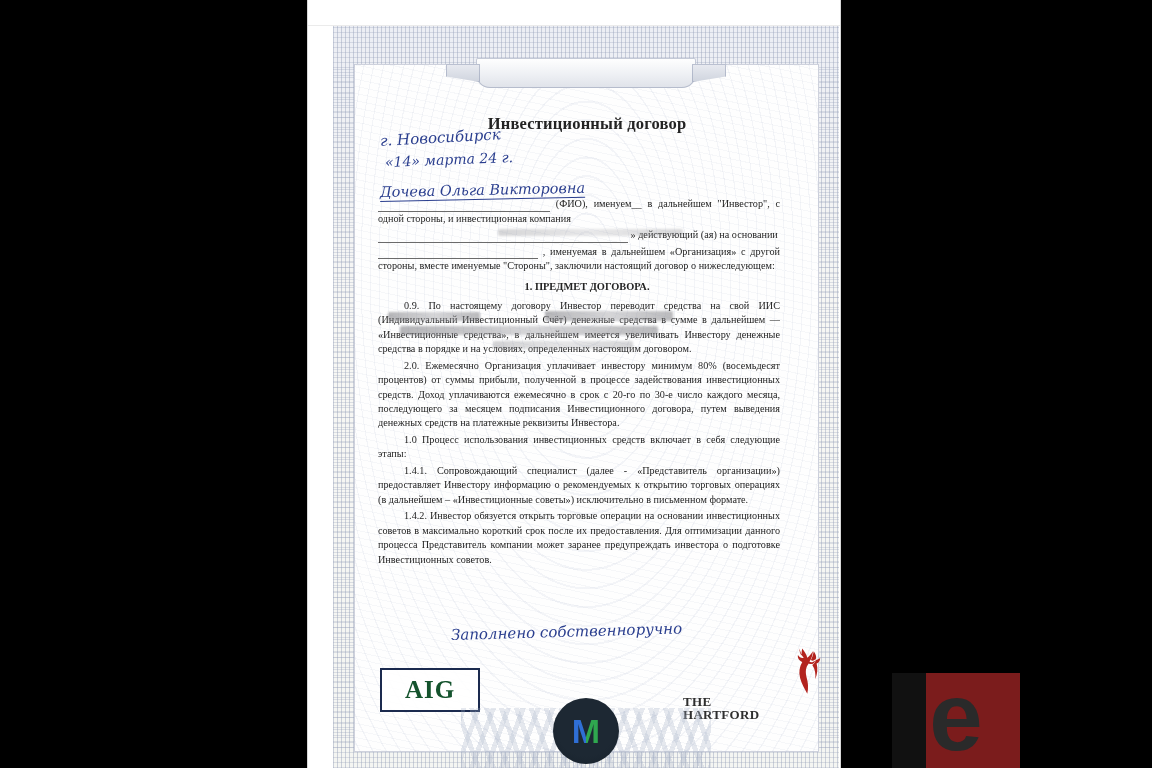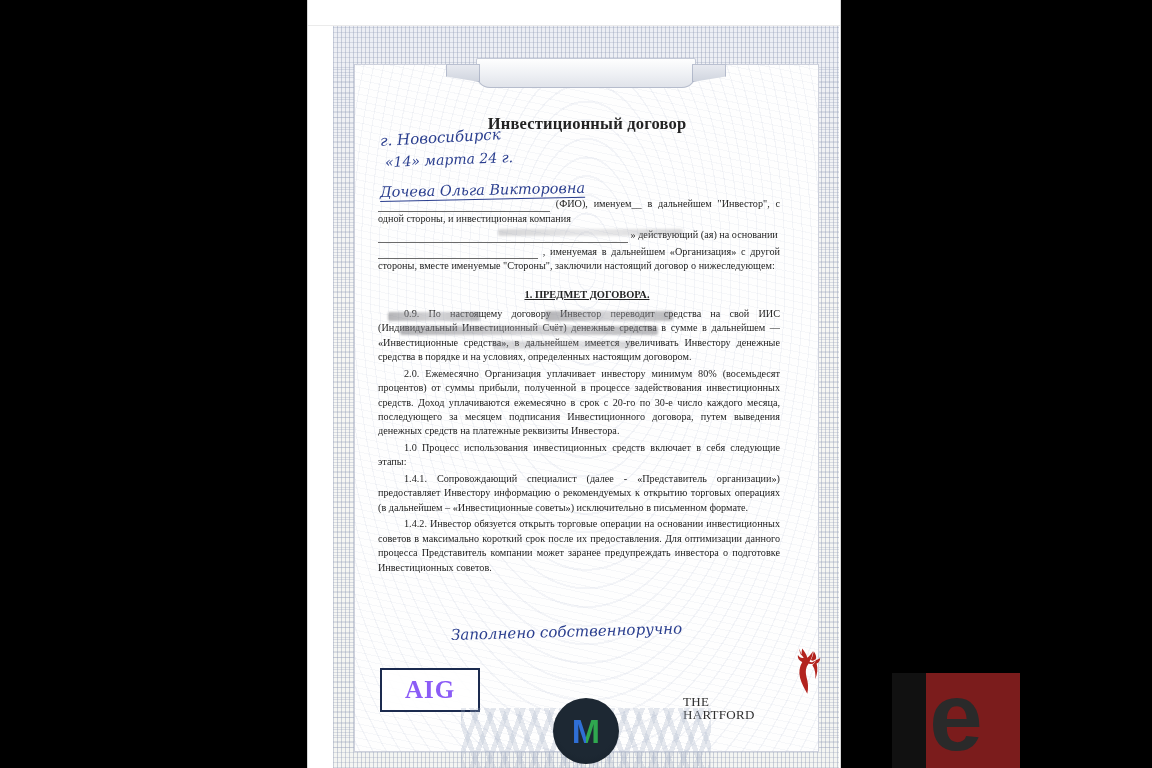--- a/index.html
+++ b/index.html
@@ -112,22 +112,21 @@
     font-size: 16.5px;
     letter-spacing: .2px;
     margin-bottom: 4px;
   }
   .p { margin: 0 16px 2px 0; }
   .indent { text-indent: 26px; }
   .section-head {
     text-align: center;
     font-weight: bold;
     font-size: 10.4px;
-    margin: 14px 0 4px 0;
-    text-decoration: underline;
+    margin: 6px 0 4px 0;
   }
   .rule {
     display: inline-block;
     border-bottom: 1px solid #6b6b6b;
     height: 10px;
     vertical-align: bottom;
   }
   
   .hand {
     position: absolute;
@@ -155,34 +154,34 @@
   
   .aig {
     position: absolute;
     left: 47px; bottom: 56px;
     width: 96px; height: 40px;
     border: 2px solid #1b2a4e;
     display: flex; align-items: center; justify-content: center;
     font-family: "Liberation Serif", serif;
     font-weight: bold;
     font-size: 25px;
-    color: #8b5cf6;
+    color: #14532d;
     letter-spacing: 1px;
     background: rgba(255,255,255,.85);
   }
   .hartford {
     position: absolute;
     right: 26px; bottom: 46px;
     width: 130px;
     text-align: left;
     color: #2e2e2e;
   }
   .hartford .name {
     font-family: "Liberation Serif", serif;
-    font-weight: normal;
+    font-weight: bold;
     font-size: 13px;
     line-height: 1.05;
     letter-spacing: .3px;
   }
   .stag {
     position: absolute;
     right: 8px; bottom: 70px;
     width: 46px; height: 56px;
     color: #b3241f;
     font-size: 52px;

